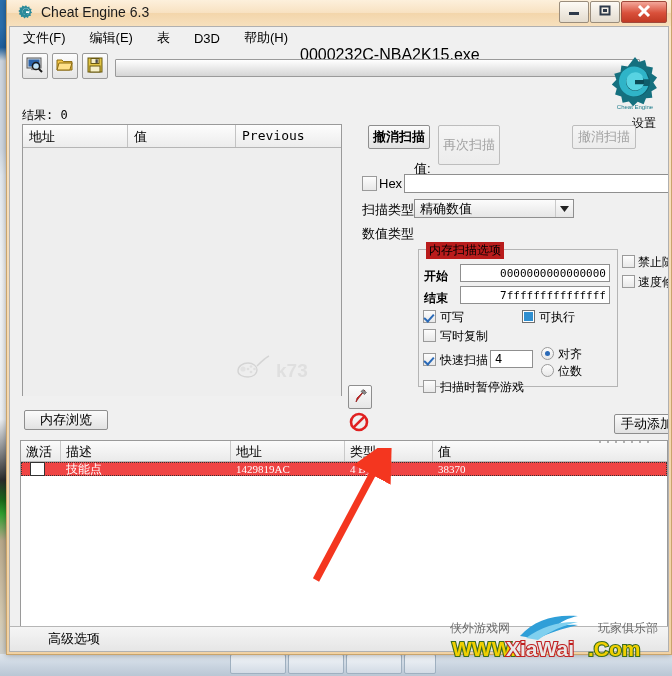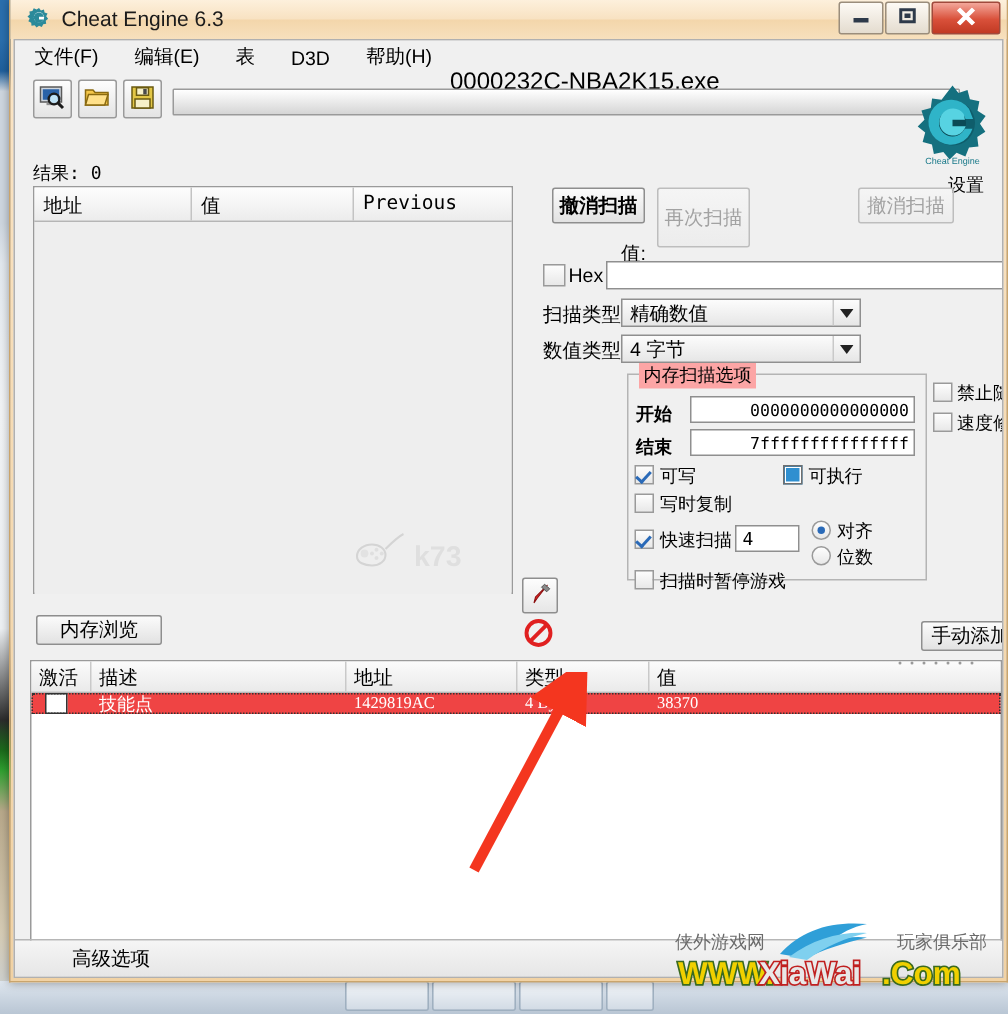--- a/index.html
+++ b/index.html
@@ -100,21 +100,21 @@
     display:flex;}
   .combo .cv{font-size:13px;color:#000;padding-left:5px;flex:1;overflow:hidden;white-space:nowrap;}
   .combo .arr{width:17px;height:100%;display:flex;align-items:center;justify-content:center;
     border-left:1px solid #c9c9c9;}
   #cmb-scantype{left:404px;top:172px;width:160px;}
   #cmb-valtype{left:404px;top:196px;width:160px;}
 
   
   #grp-mso{position:absolute;left:408px;top:222px;width:200px;height:138px;
     border:1px solid #b4b4b4;box-sizing:border-box;}
-  #grp-mso-title{position:absolute;left:416px;top:215px;background:#fca5a5;padding:0 3px;font-size:12px;}
+  #grp-mso-title{position:absolute;left:416px;top:215px;background:#b91c1c;padding:0 3px;font-size:12px;}
   .mso-lbl{position:absolute;font-size:12px;color:#000000;font-weight:bold;}
   .mso-inp{position:absolute;height:18px;border:1px solid #8f8f8f;background:#fff;
     box-sizing:border-box;font-family:"DejaVu Sans Mono",monospace;font-size:11px;
     display:flex;align-items:center;justify-content:flex-end;padding-right:3px;color:#000;}
   .cb{position:absolute;width:13px;height:13px;border:1px solid #9a9a9a;
     background:linear-gradient(180deg,#fdfdfd,#e8e8e8);box-sizing:border-box;}
   .cb.checked::after{content:"";position:absolute;left:2px;top:1px;width:4px;height:8px;
     border:solid #2a6ab8;border-width:0 2px 2px 0;transform:rotate(42deg);}
   .cb.filled{background:#2f8fd0;border:1px solid #6f6f6f;box-shadow:inset 0 0 0 1px #fff;}
   .rb{position:absolute;width:13px;height:13px;border:1px solid #9a9a9a;border-radius:50%;
@@ -307,28 +307,20 @@
     <div class="lbl" id="lbl-scantype">扫描类型</div>
     <div class="combo" id="cmb-scantype">
       <span class="cv">精确数值</span>
       <span class="arr">
         <svg width="9" height="6">
             <path d="M0 0 L9 0 L4.5 6 Z" fill="#222"></path>
           </svg>
       </span>
     </div>
     <div class="lbl" id="lbl-valtype">数值类型</div>
-    <div class="combo" id="cmb-valtype">
-      <span class="cv">4 字节</span>
-      <span class="arr">
-        <svg width="9" height="6">
-            <path d="M0 0 L9 0 L4.5 6 Z" fill="#222"></path>
-          </svg>
-      </span>
-    </div>
 
     <div id="grp-mso"></div>
     <div id="grp-mso-title">内存扫描选项</div>
 
     <div class="mso-lbl" style="left:414px;top:241px;">开始</div>
     <div class="mso-inp" style="left:450px;top:237px;width:150px;">0000000000000000</div>
     <div class="mso-lbl" style="left:414px;top:263px;">结束</div>
     <div class="mso-inp" style="left:450px;top:259px;width:150px;">7fffffffffffffff</div>
 
     <div class="cb checked" style="left:413px;top:283px;"></div>

